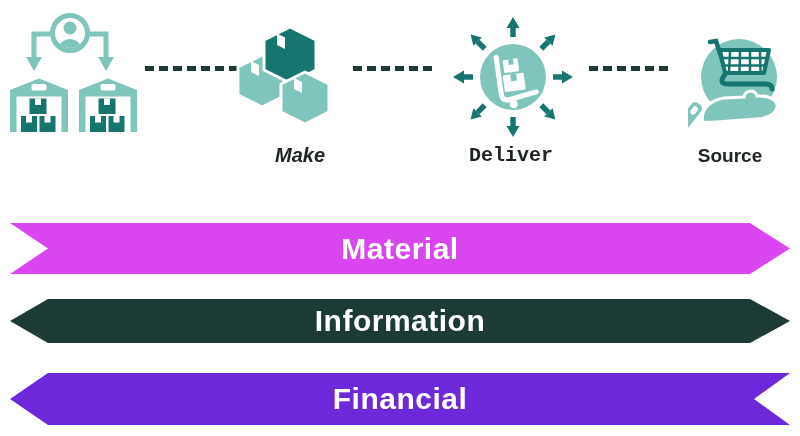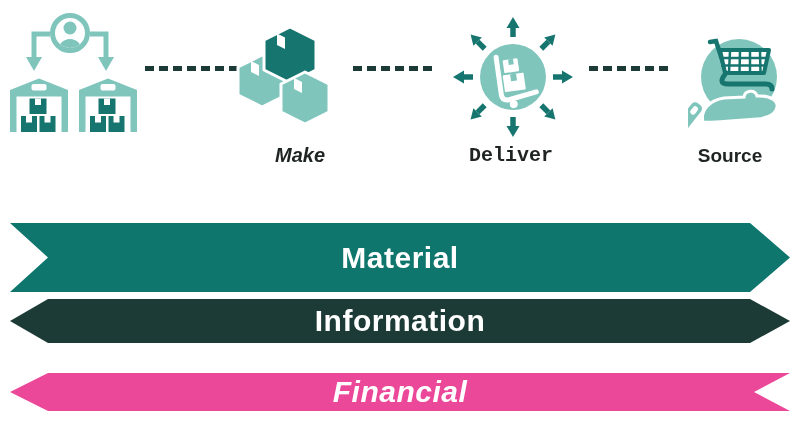--- a/index.html
+++ b/index.html
@@ -6,26 +6,26 @@
   #canvas{position:relative;width:800px;height:436px;background:#fff;overflow:hidden;
           font-family:"Liberation Sans",sans-serif;}
   .icon-svg{position:absolute;}
   .stage-label{position:absolute;transform:translateX(-50%);font-weight:700;
                color:#1E2422;font-size:20px;white-space:nowrap;}
   .dash-line{position:absolute;top:66px;height:5px;
              background-image:repeating-linear-gradient(90deg,#1D3B36 0 9px,transparent 9px 14px);}
   .banner{position:absolute;left:10px;width:780px;display:flex;align-items:center;
           justify-content:center;}
   .banner span{color:#FFFFFF;font-weight:700;font-size:30px;letter-spacing:0.5px;}
-  .banner-material{top:223px;height:69px;background:#0f766e;
+  .banner-material{top:223px;height:51px;background:#d946ef;
     clip-path:polygon(0 0,740px 0,780px 50%,740px 100%,0 100%,38px 50%);}
   .banner-information{top:299px;height:44px;background:#1D3B36;
     clip-path:polygon(38px 0,740px 0,780px 50%,740px 100%,38px 100%,0 50%);}
-  .banner-financial{top:373px;height:38px;background:#ec4899;
-    clip-path:polygon(38px 0,780px 0,744px 50%,780px 100%,38px 100%,0 50%);font-style:italic;}
+  .banner-financial{top:373px;height:52px;background:#6d28d9;
+    clip-path:polygon(38px 0,780px 0,744px 50%,780px 100%,38px 100%,0 50%);}
 </style>
 </head>
 <body>
 
 <div id="canvas">
 
   <svg class="icon-svg" style="left:0;top:0;" width="150" height="140" viewBox="0 0 150 140">
     <defs>
       <clipPath id="pclip">
           <circle cx="70" cy="33" r="15"></circle>

